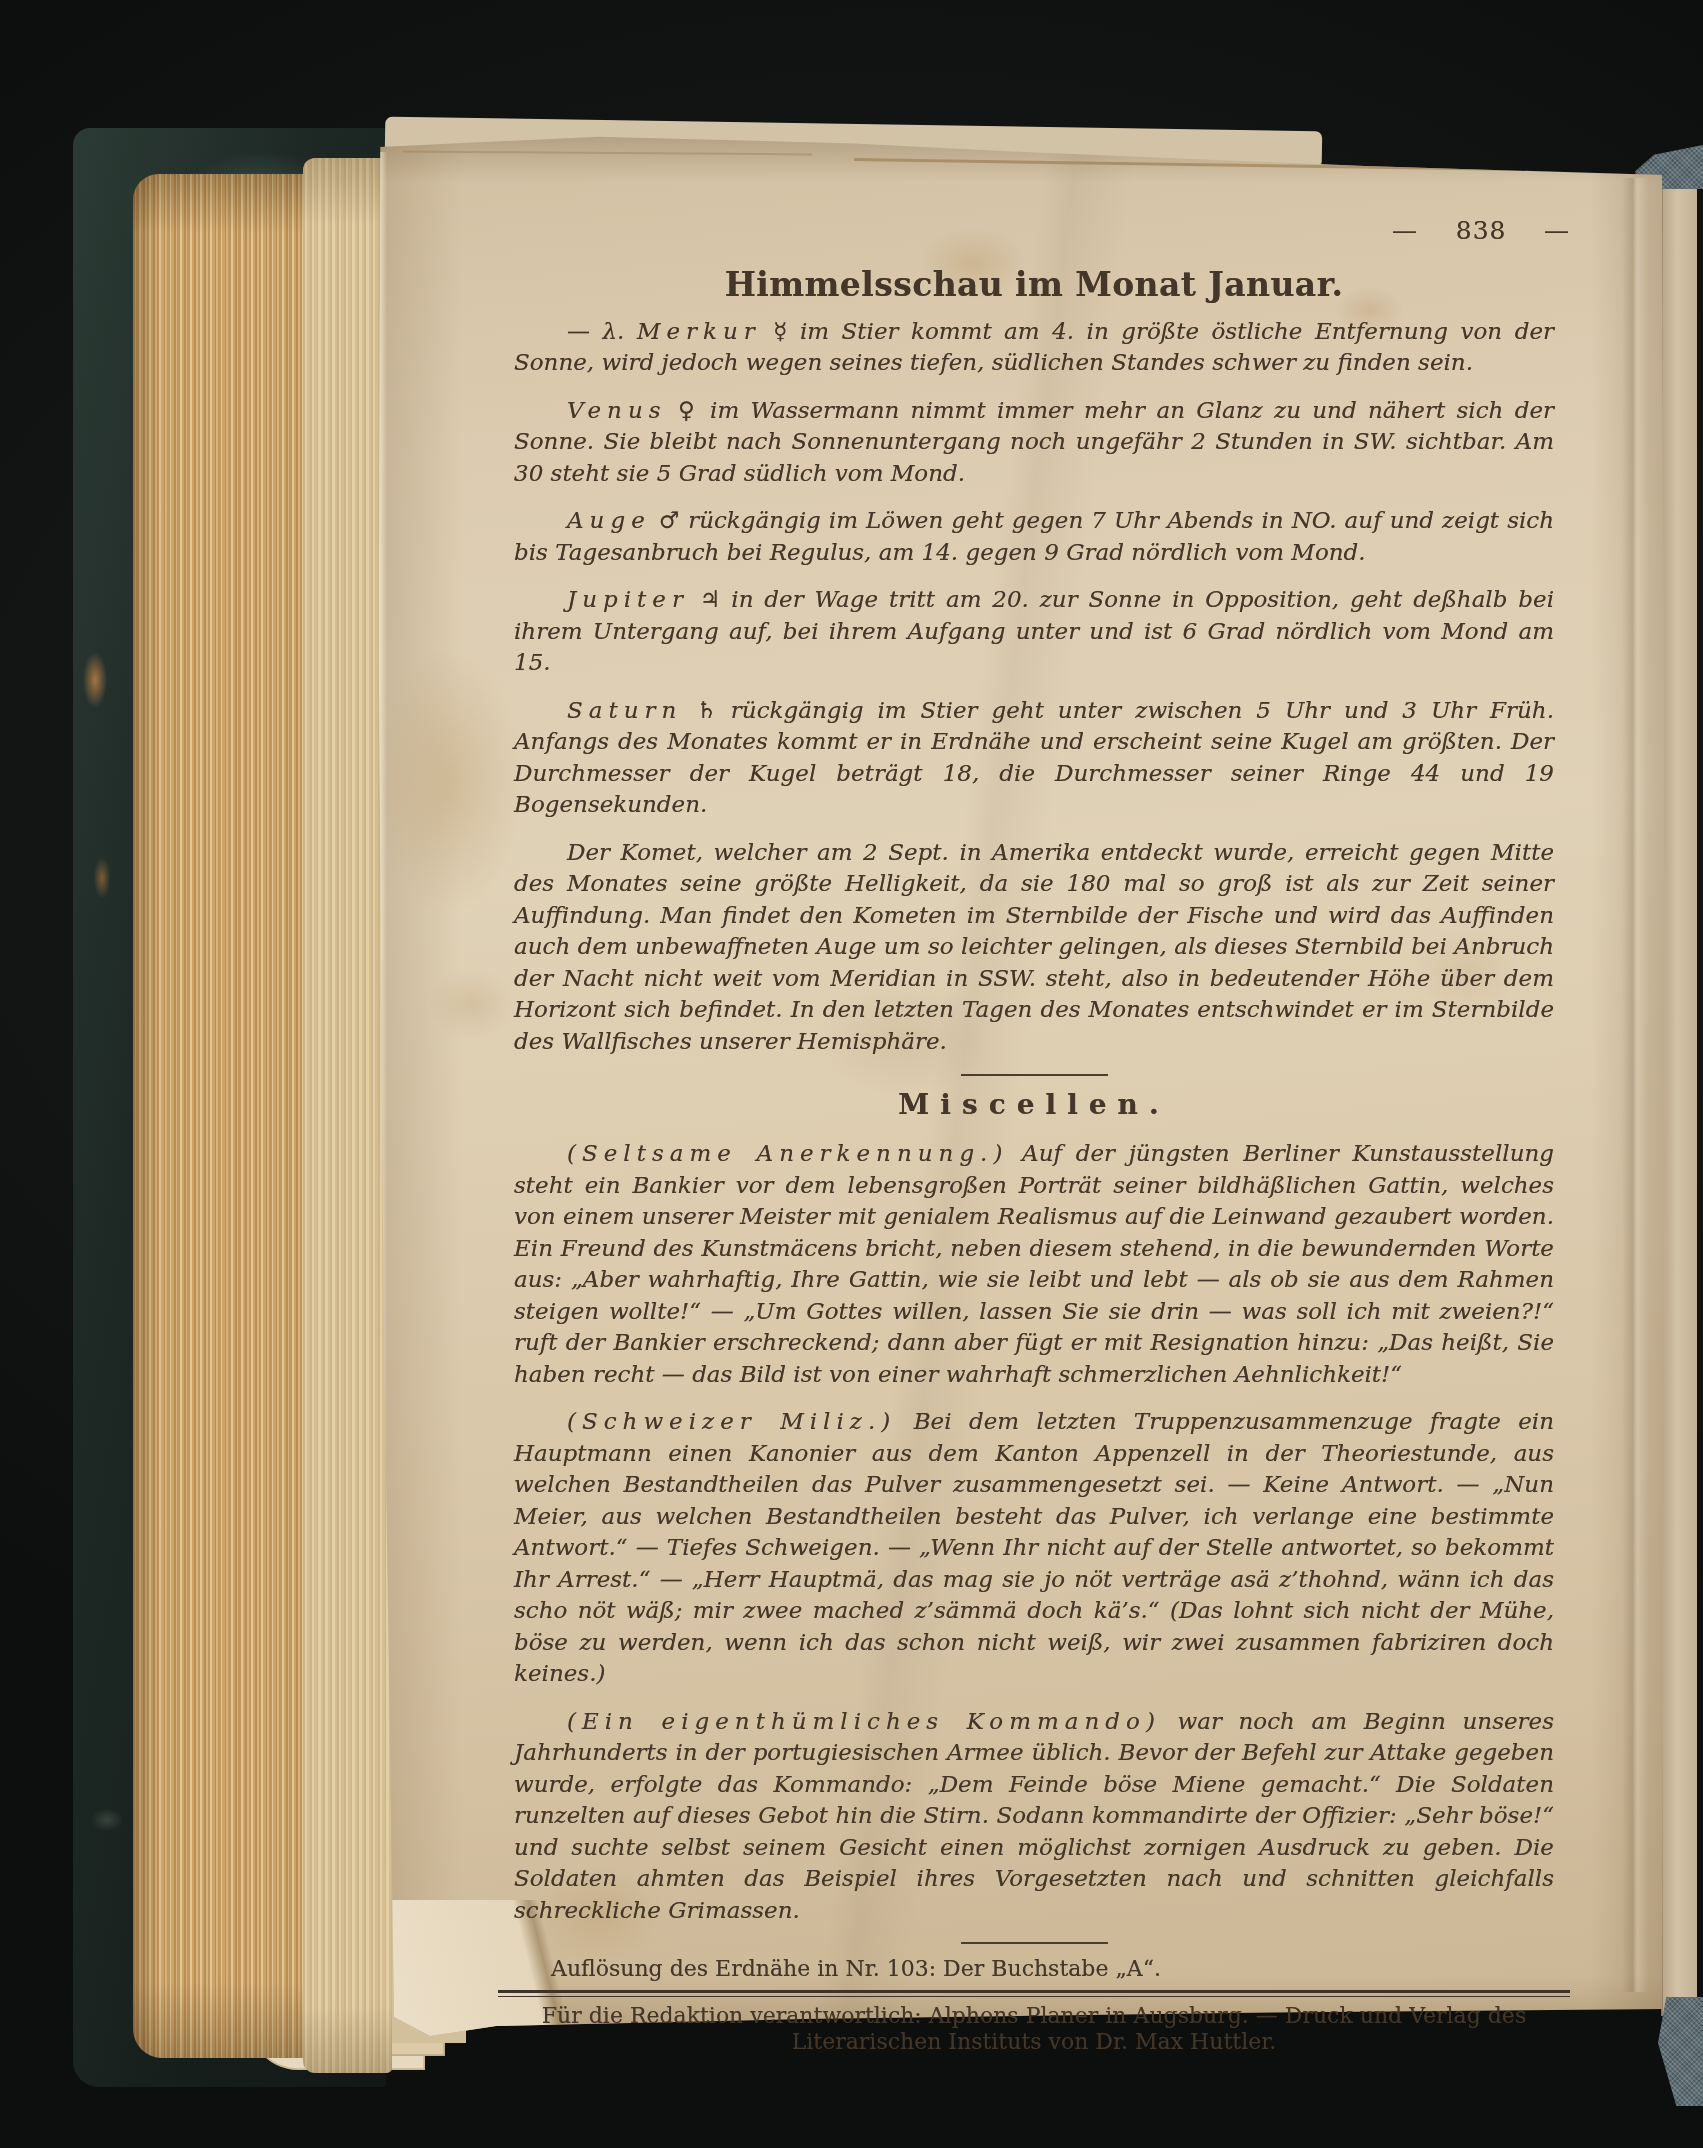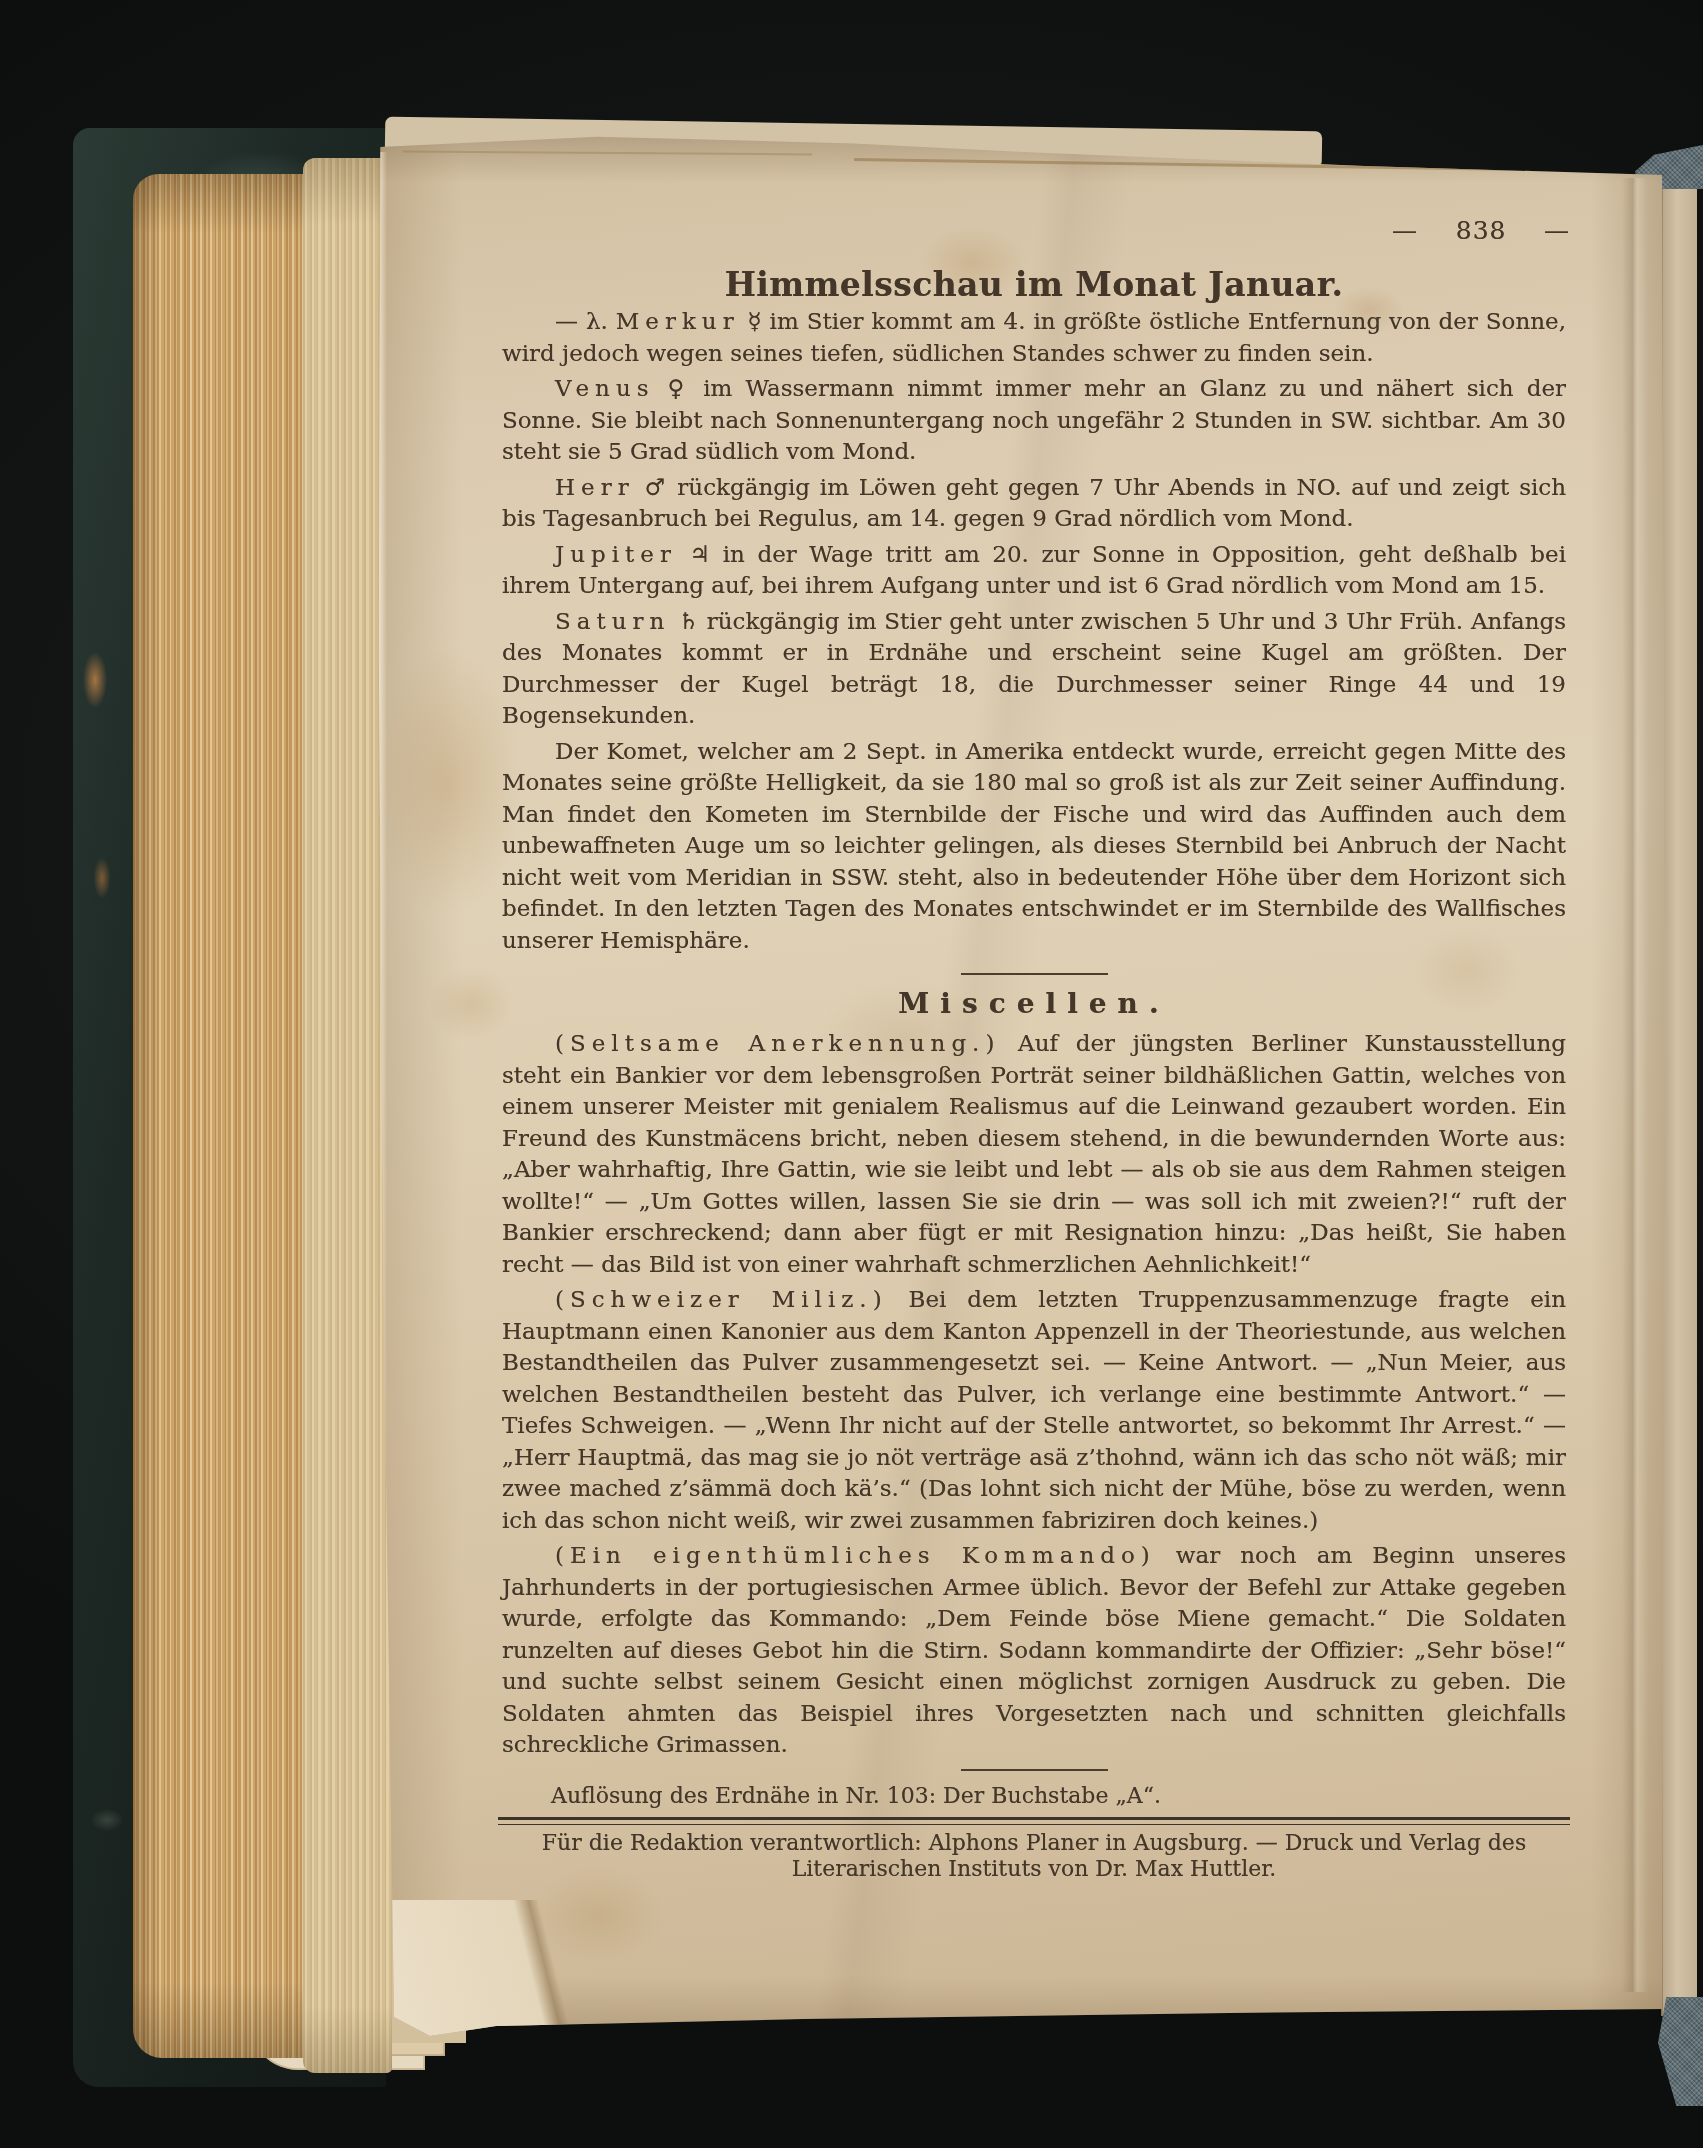--- a/index.html
+++ b/index.html
@@ -97,21 +97,21 @@
 
   
   .text{left:498px;top:215px;width:1072px;color:#443729;
       text-align:justify;font-size:23px;line-height:31.5px;
       text-shadow:0 0 0.4px rgba(62,48,32,.55);}
   .pageno{text-align:right;font-size:25px;word-spacing:29px;letter-spacing:0.9px;}
   .h-himmel{text-align:center;font-weight:bold;font-size:33px;line-height:31px;
       margin:22px 0 6.8px;letter-spacing:0.4px;}
   .h-misc{text-align:center;font-weight:bold;font-size:28px;line-height:34px;
       margin:12px 0 6.8px;letter-spacing:11px;}
-  p.body-p{margin:4px;text-indent:53px;}
+  p.body-p{margin:16px;text-indent:53px;font-style:italic;}
   .g{letter-spacing:6px;}
   .divider{width:147px;border:0;border-top:2.6px solid #4b3e30;margin:17px auto 0;}
   .divider2{width:147px;border:0;border-top:2.6px solid #4b3e30;margin:8.5px auto 0;}
   .riddle{margin:12px 0 0;text-indent:53px;font-size:22px;line-height:25.6px;text-align:left;}
   .imprint-rule{margin-top:8.5px;height:3.4px;border-top:3.4px solid #3e3329;
       border-bottom:1.7px solid #3e3329;}
   .imprint{margin-top:5.1px;text-align:center;font-size:22px;line-height:26.4px;}
 </style>
 </head>
 <body>
@@ -137,21 +137,21 @@
   <div class="abs dogear"></div>
 </div>
 
 <div class="abs text">
   <div class="pageno">— 838 —</div>
 
   <div class="h-himmel">Himmelsschau im Monat Januar.</div>
 
   <p class="body-p"><span>— λ. </span><span class="g">Merkur</span><span> ☿ im Stier kommt am 4. in größte östliche Entfernung von der Sonne, wird jedoch wegen seines tiefen, südlichen Standes schwer zu finden sein.</span></p>
   <p class="body-p"><span class="g">Venus</span><span> ♀ im Wassermann nimmt immer mehr an Glanz zu und nähert sich der Sonne. Sie bleibt nach Sonnenuntergang noch ungefähr 2 Stunden in SW. sichtbar. Am 30 steht sie 5 Grad südlich vom Mond.</span></p>
-  <p class="body-p"><span class="g">Herr</span><span> ♂ rückgängig im Löwen geht gegen 7 Uhr Abends in NO. auf und zeigt sich bis Tagesanbruch bei Regulus, am 14. gegen 9 Grad nördlich vom Mond.</span></p>
+  <p class="body-p"><span class="g">Auge</span><span> ♂ rückgängig im Löwen geht gegen 7 Uhr Abends in NO. auf und zeigt sich bis Tagesanbruch bei Regulus, am 14. gegen 9 Grad nördlich vom Mond.</span></p>
   <p class="body-p"><span class="g">Jupiter</span><span> ♃ in der Wage tritt am 20. zur Sonne in Opposition, geht deßhalb bei ihrem Untergang auf, bei ihrem Aufgang unter und ist 6 Grad nördlich vom Mond am 15.</span></p>
   <p class="body-p"><span class="g">Saturn</span><span> ♄ rückgängig im Stier geht unter zwischen 5 Uhr und 3 Uhr Früh. Anfangs des Monates kommt er in Erdnähe und erscheint seine Kugel am größten. Der Durchmesser der Kugel beträgt 18, die Durchmesser seiner Ringe 44 und 19 Bogensekunden.</span></p>
   <p class="body-p"><span>Der Komet, welcher am 2 Sept. in Amerika entdeckt wurde, erreicht gegen Mitte des Monates seine größte Helligkeit, da sie 180 mal so groß ist als zur Zeit seiner Auffindung. Man findet den Kometen im Sternbilde der Fische und wird das Auffinden auch dem unbewaffneten Auge um so leichter gelingen, als dieses Sternbild bei Anbruch der Nacht nicht weit vom Meridian in SSW. steht, also in bedeutender Höhe über dem Horizont sich befindet. In den letzten Tagen des Monates entschwindet er im Sternbilde des Wallfisches unserer Hemisphäre.</span></p>
 
   <hr class="divider">
 
   <div class="h-misc">Miscellen.</div>
 
   <p class="body-p"><span class="g">(Seltsame Anerkennung.)</span><span> Auf der jüngsten Berliner Kunstausstellung steht ein Bankier vor dem lebensgroßen Porträt seiner bildhäßlichen Gattin, welches von einem unserer Meister mit genialem Realismus auf die Leinwand gezaubert worden. Ein Freund des Kunstmäcens bricht, neben diesem stehend, in die bewundernden Worte aus: „Aber wahrhaftig, Ihre Gattin, wie sie leibt und lebt — als ob sie aus dem Rahmen steigen wollte!“ — „Um Gottes willen, lassen Sie sie drin — was soll ich mit zweien?!“ ruft der Bankier erschreckend; dann aber fügt er mit Resignation hinzu: „Das heißt, Sie haben recht — das Bild ist von einer wahrhaft schmerzlichen Aehnlichkeit!“</span></p>
   <p class="body-p"><span class="g">(Schweizer Miliz.)</span><span> Bei dem letzten Truppenzusammenzuge fragte ein Hauptmann einen Kanonier aus dem Kanton Appenzell in der Theoriestunde, aus welchen Bestandtheilen das Pulver zusammengesetzt sei. — Keine Antwort. — „Nun Meier, aus welchen Bestandtheilen besteht das Pulver, ich verlange eine bestimmte Antwort.“ — Tiefes Schweigen. — „Wenn Ihr nicht auf der Stelle antwortet, so bekommt Ihr Arrest.“ — „Herr Hauptmä, das mag sie jo nöt verträge asä z’thohnd, wänn ich das scho nöt wäß; mir zwee mached z’sämmä doch kä’s.“ (Das lohnt sich nicht der Mühe, böse zu werden, wenn ich das schon nicht weiß, wir zwei zusammen fabriziren doch keines.)</span></p>

